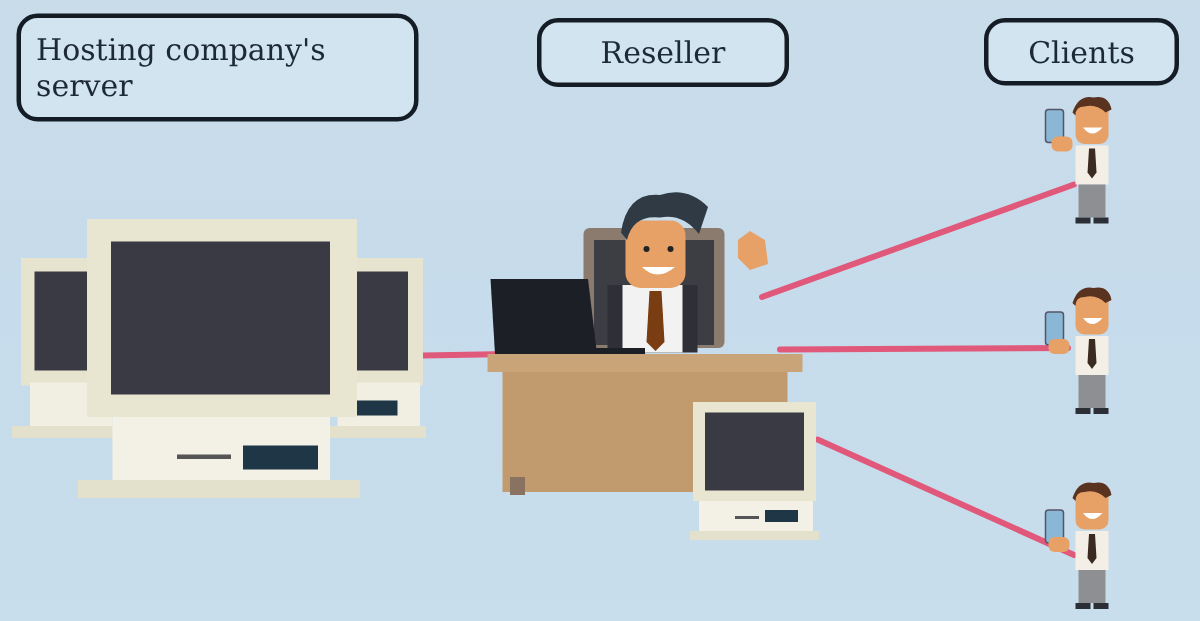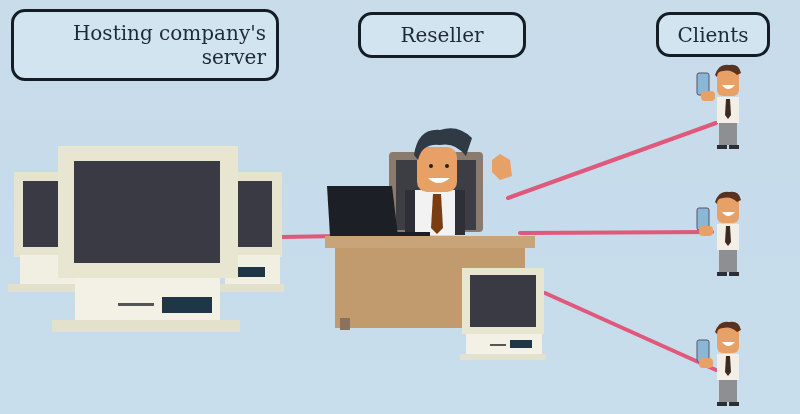--- a/index.html
+++ b/index.html
@@ -8,28 +8,28 @@
       background: linear-gradient(180deg, #c9dcea 0%, #c6dbeb 50%, #c9deec 100%);
       font-family: "DejaVu Serif", "Liberation Serif", serif;
     }
     .label-box {
       position: absolute;
       border: 3px solid #141d26;
       border-radius: 14px;
       background: #d2e4ef;
       color: #1d2a35;
       display: flex; align-items: center; justify-content: center;
-      text-align: right;
+      text-align: left;
       font-size: 20px;
       line-height: 1.2;
       box-sizing: border-box;
     }
     #lbl-host { left: 11px; top: 9px; width: 268px; height: 72px; padding: 0 10px; }
     #lbl-reseller { left: 358px; top: 12px; width: 168px; height: 46px; }
-    #lbl-clients { left: 656px; top: 12px; width: 114px; height: 45px; }
+    #lbl-clients { left: 656px; top: 12px; width: 130px; height: 45px; }
     svg.scene { position: absolute; left: 0; top: 0; }
   </style>
 </head>
 <body>
 
 <div class="label-box" id="lbl-host">
   <span>Hosting company's server</span>
 </div>
 <div class="label-box" id="lbl-reseller">
   <span>Reseller</span>

